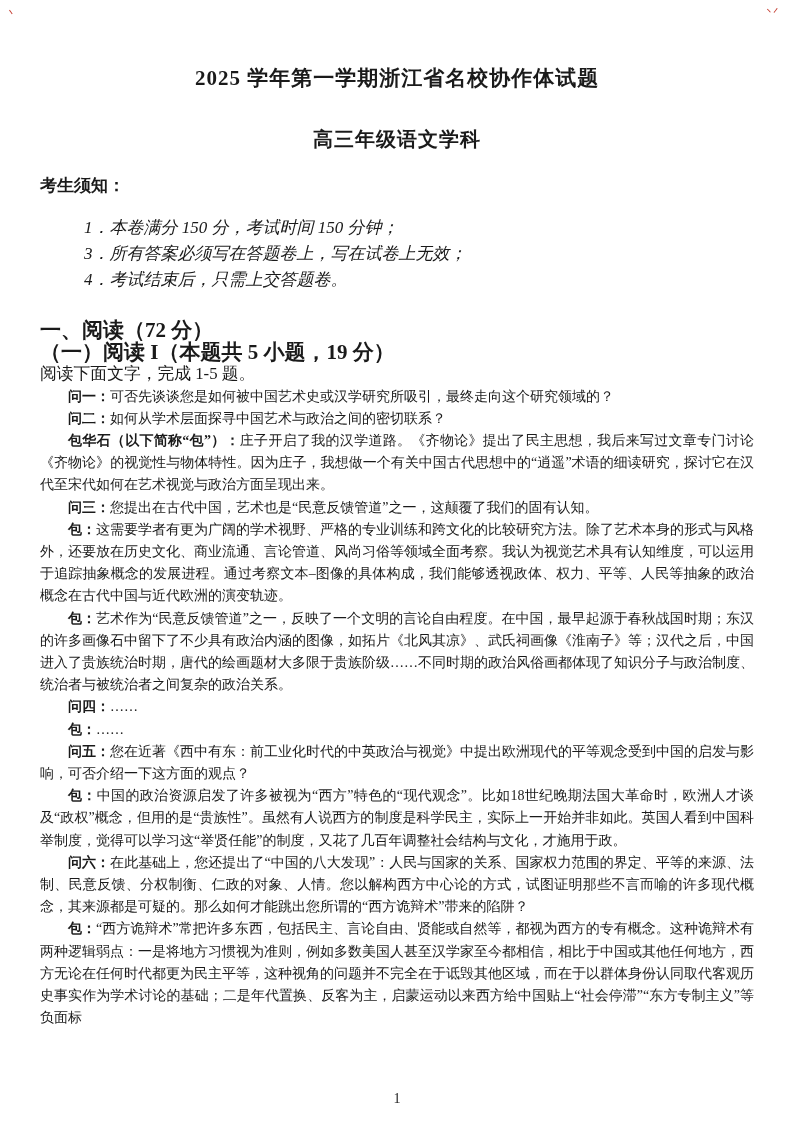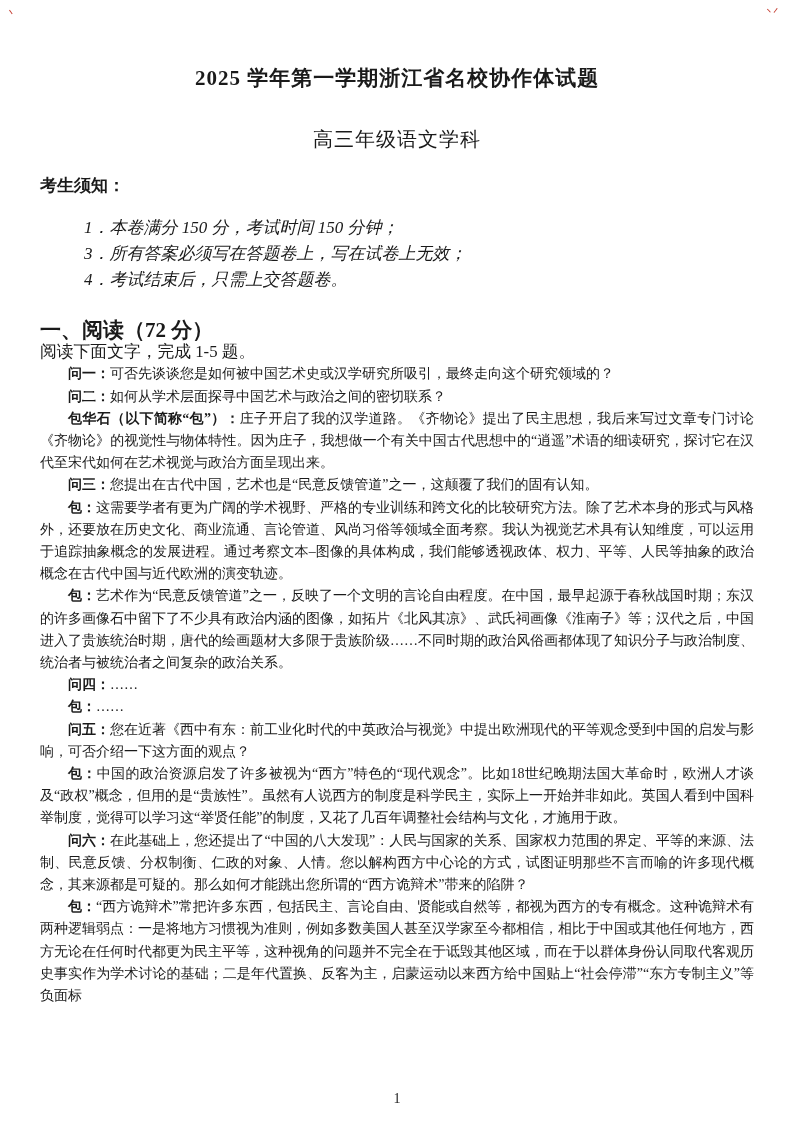--- a/index.html
+++ b/index.html
@@ -32,21 +32,21 @@
     margin: 0 0 34px 0;
     text-align: center;
     font-size: 21px;
     font-weight: 700;
     letter-spacing: 1px;
   }
   .doc-subtitle {
     margin: 0 0 20px 0;
     text-align: center;
     font-size: 20px;
-    font-weight: 400;
+    font-weight: 700;
     letter-spacing: 1px;
   }
   .notice-heading {
     font-size: 17px;
     font-weight: 700;
     line-height: 26px;
   }
   .notice-list {
     margin: 16px;
     padding: 0;
@@ -106,20 +106,21 @@
     <div class="notice-heading">考生须知：</div>
     <div class="notice-list">
       <div class="notice-item">1．本卷满分 150 分，考试时间 150 分钟；</div>
       <div class="notice-item">3．所有答案必须写在答题卷上，写在试卷上无效；</div>
       <div class="notice-item">4．考试结束后，只需上交答题卷。</div>
     </div>
   </div>
 
   <div class="reading-block">
     <p class="sec-title">一、阅读（72 分）</p>
+    <p class="sec-part">（一）阅读 I（本题共 5 小题，19 分）</p>
     <p class="sec-intro">阅读下面文字，完成 1-5 题。</p>
 
     <p class="para"><span class="lead">问一：</span><span>可否先谈谈您是如何被中国艺术史或汉学研究所吸引，最终走向这个研究领域的？</span></p>
     <p class="para"><span class="lead">问二：</span><span>如何从学术层面探寻中国艺术与政治之间的密切联系？</span></p>
     <p class="para"><span class="lead">包华石（以下简称“包”）：</span><span>庄子开启了我的汉学道路。《齐物论》提出了民主思想，我后来写过文章专门讨论《齐物论》的视觉性与物体特性。因为庄子，我想做一个有关中国古代思想中的“逍遥”术语的细读研究，探讨它在汉代至宋代如何在艺术视觉与政治方面呈现出来。</span></p>
     <p class="para"><span class="lead">问三：</span><span>您提出在古代中国，艺术也是“民意反馈管道”之一，这颠覆了我们的固有认知。</span></p>
     <p class="para"><span class="lead">包：</span><span>这需要学者有更为广阔的学术视野、严格的专业训练和跨文化的比较研究方法。除了艺术本身的形式与风格外，还要放在历史文化、商业流通、言论管道、风尚习俗等领域全面考察。我认为视觉艺术具有认知维度，可以运用于追踪抽象概念的发展进程。通过考察文本–图像的具体构成，我们能够透视政体、权力、平等、人民等抽象的政治概念在古代中国与近代欧洲的演变轨迹。</span></p>
     <p class="para"><span class="lead">包：</span><span>艺术作为“民意反馈管道”之一，反映了一个文明的言论自由程度。在中国，最早起源于春秋战国时期；东汉的许多画像石中留下了不少具有政治内涵的图像，如拓片《北风其凉》、武氏祠画像《淮南子》等；汉代之后，中国进入了贵族统治时期，唐代的绘画题材大多限于贵族阶级……不同时期的政治风俗画都体现了知识分子与政治制度、统治者与被统治者之间复杂的政治关系。</span></p>
     <p class="para"><span class="lead">问四：</span><span>……</span></p>
     <p class="para"><span class="lead">包：</span><span>……</span></p>

